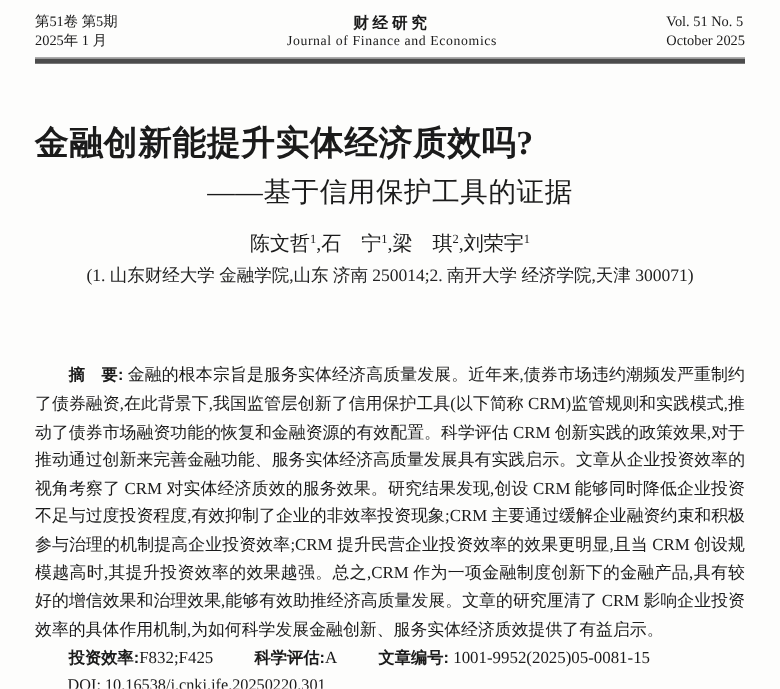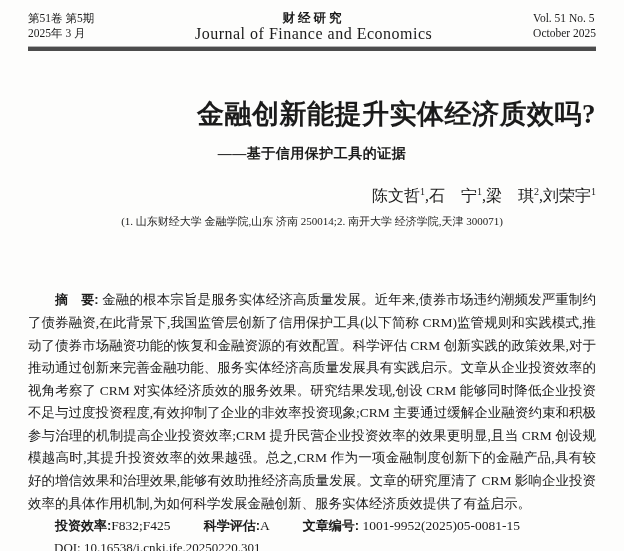--- a/index.html
+++ b/index.html
@@ -27,59 +27,58 @@
   }
   .jheader .col { white-space: nowrap; }
   .jheader .left  { text-align: left; }
   .jheader .center{ text-align: center; flex: 1; }
   .jheader .right { text-align: left; }
   .journal-cn {
     font-weight: bold;
     font-size: 12.5px;
     letter-spacing: 3px;
   }
-  .journal-en { font-size: 16px; letter-spacing: 0.5px; }
+  .journal-en { font-size: 11px; letter-spacing: 0.5px; }
 
   .header-rule {
     margin-top: 5px;
     height: 4px;
     background: #4c4c4c;
     border-top: 1px solid #b3b3b3;
   }
 
   
   .title {
     margin-top: 46px;
-    text-align: right;
+    text-align: left;
     font-size: 27px;
     font-weight: bold;
     letter-spacing: 0.5px;
     line-height: 34px;
   }
   .subtitle {
     margin-top: 11px;
     text-align: center;
-    font-size: 14px;
+    font-size: 22px;
     letter-spacing: 0.5px;
     line-height: 24px;
-    font-weight: bold;
   }
 
   
   .authors {
     margin-top: 15px;
-    text-align: right;
+    text-align: center;
     font-size: 16px;
     line-height: 22px;
   }
   .authors sup { font-size: 10px; }
   .affiliation {
     margin-top: 7px;
     text-align: center;
-    font-size: 11px;
+    font-size: 14px;
     line-height: 15px;
     color: #222;
   }
 
   
   .abstract {
     margin-top: 39px;
     font-size: 13.5px;
     line-height: 22.6px;
     text-align: justify;
@@ -100,21 +99,21 @@
   .doiline { font-size: 13px; }
 </style>
 </head>
 <body>
 
 <div class="page">
 
   <div class="jheader">
     <div class="col left">
       <div>第51卷 第5期</div>
-      <div>2025年 3 月</div>
+      <div>2025年 1 月</div>
     </div>
     <div class="col center">
       <div class="journal-cn">财经研究</div>
       <div class="journal-en">Journal of Finance and Economics</div>
     </div>
     <div class="col right">
       <div>Vol. 51 No. 5</div>
       <div>October 2025</div>
     </div>
   </div>

